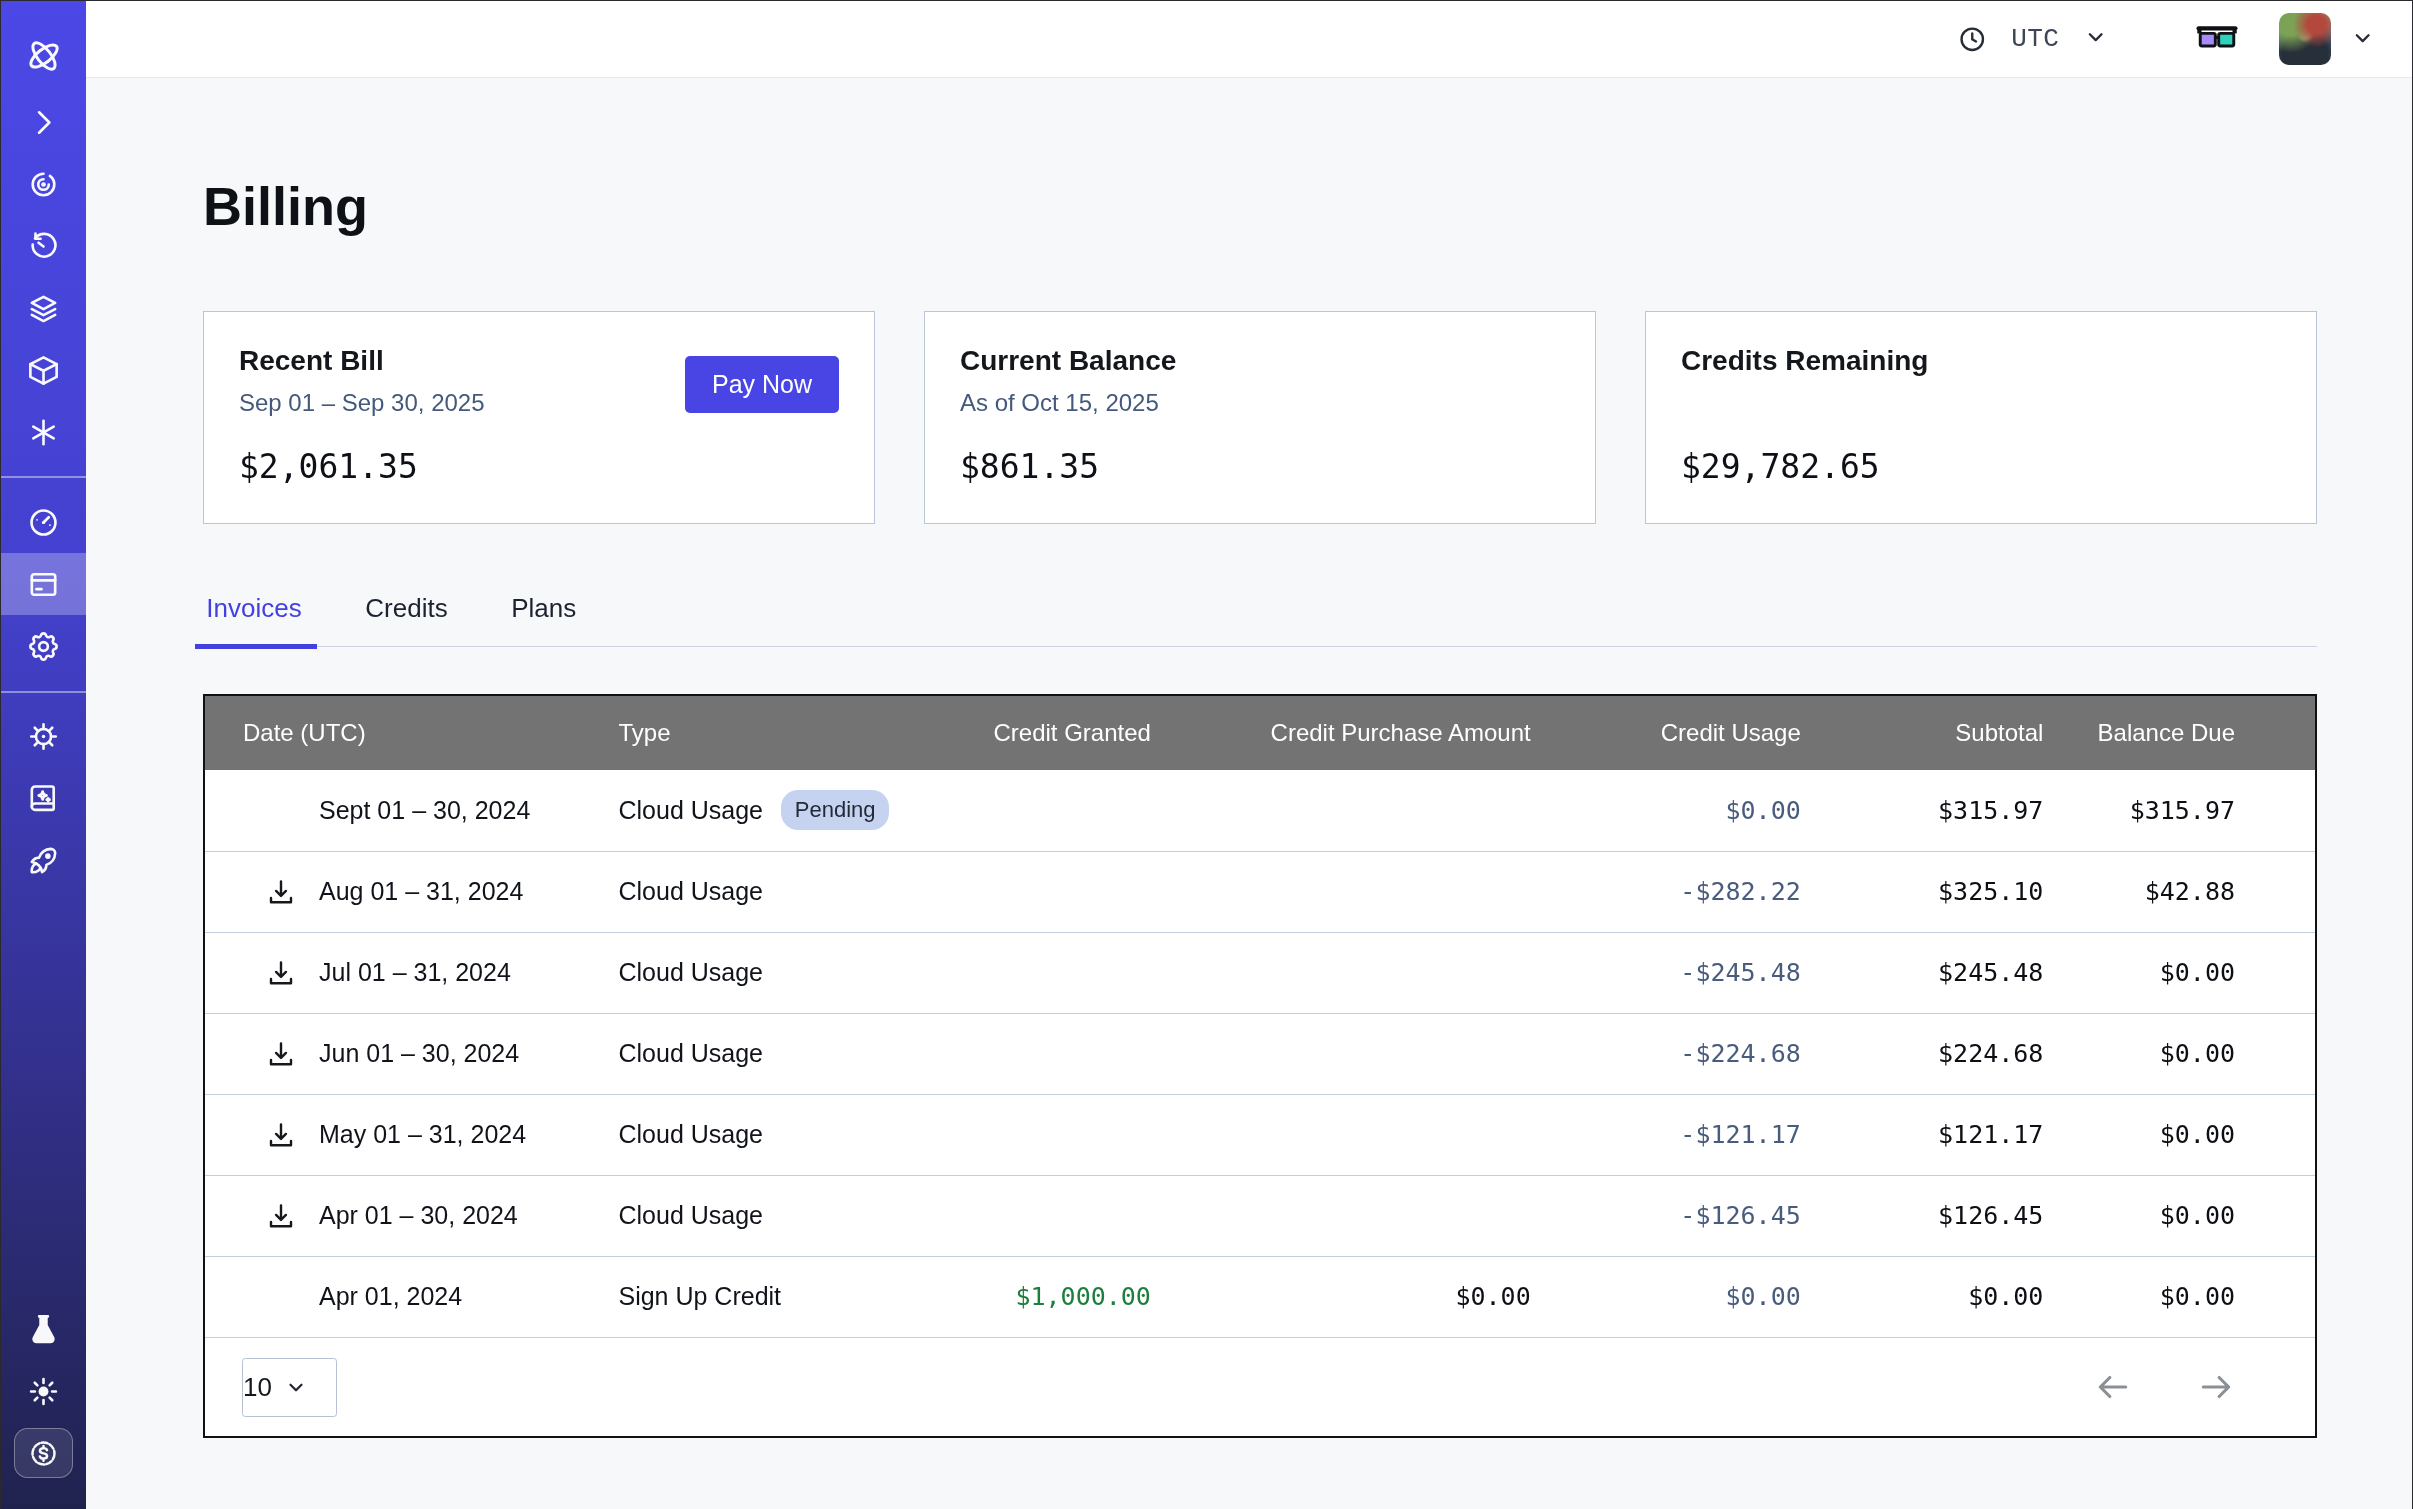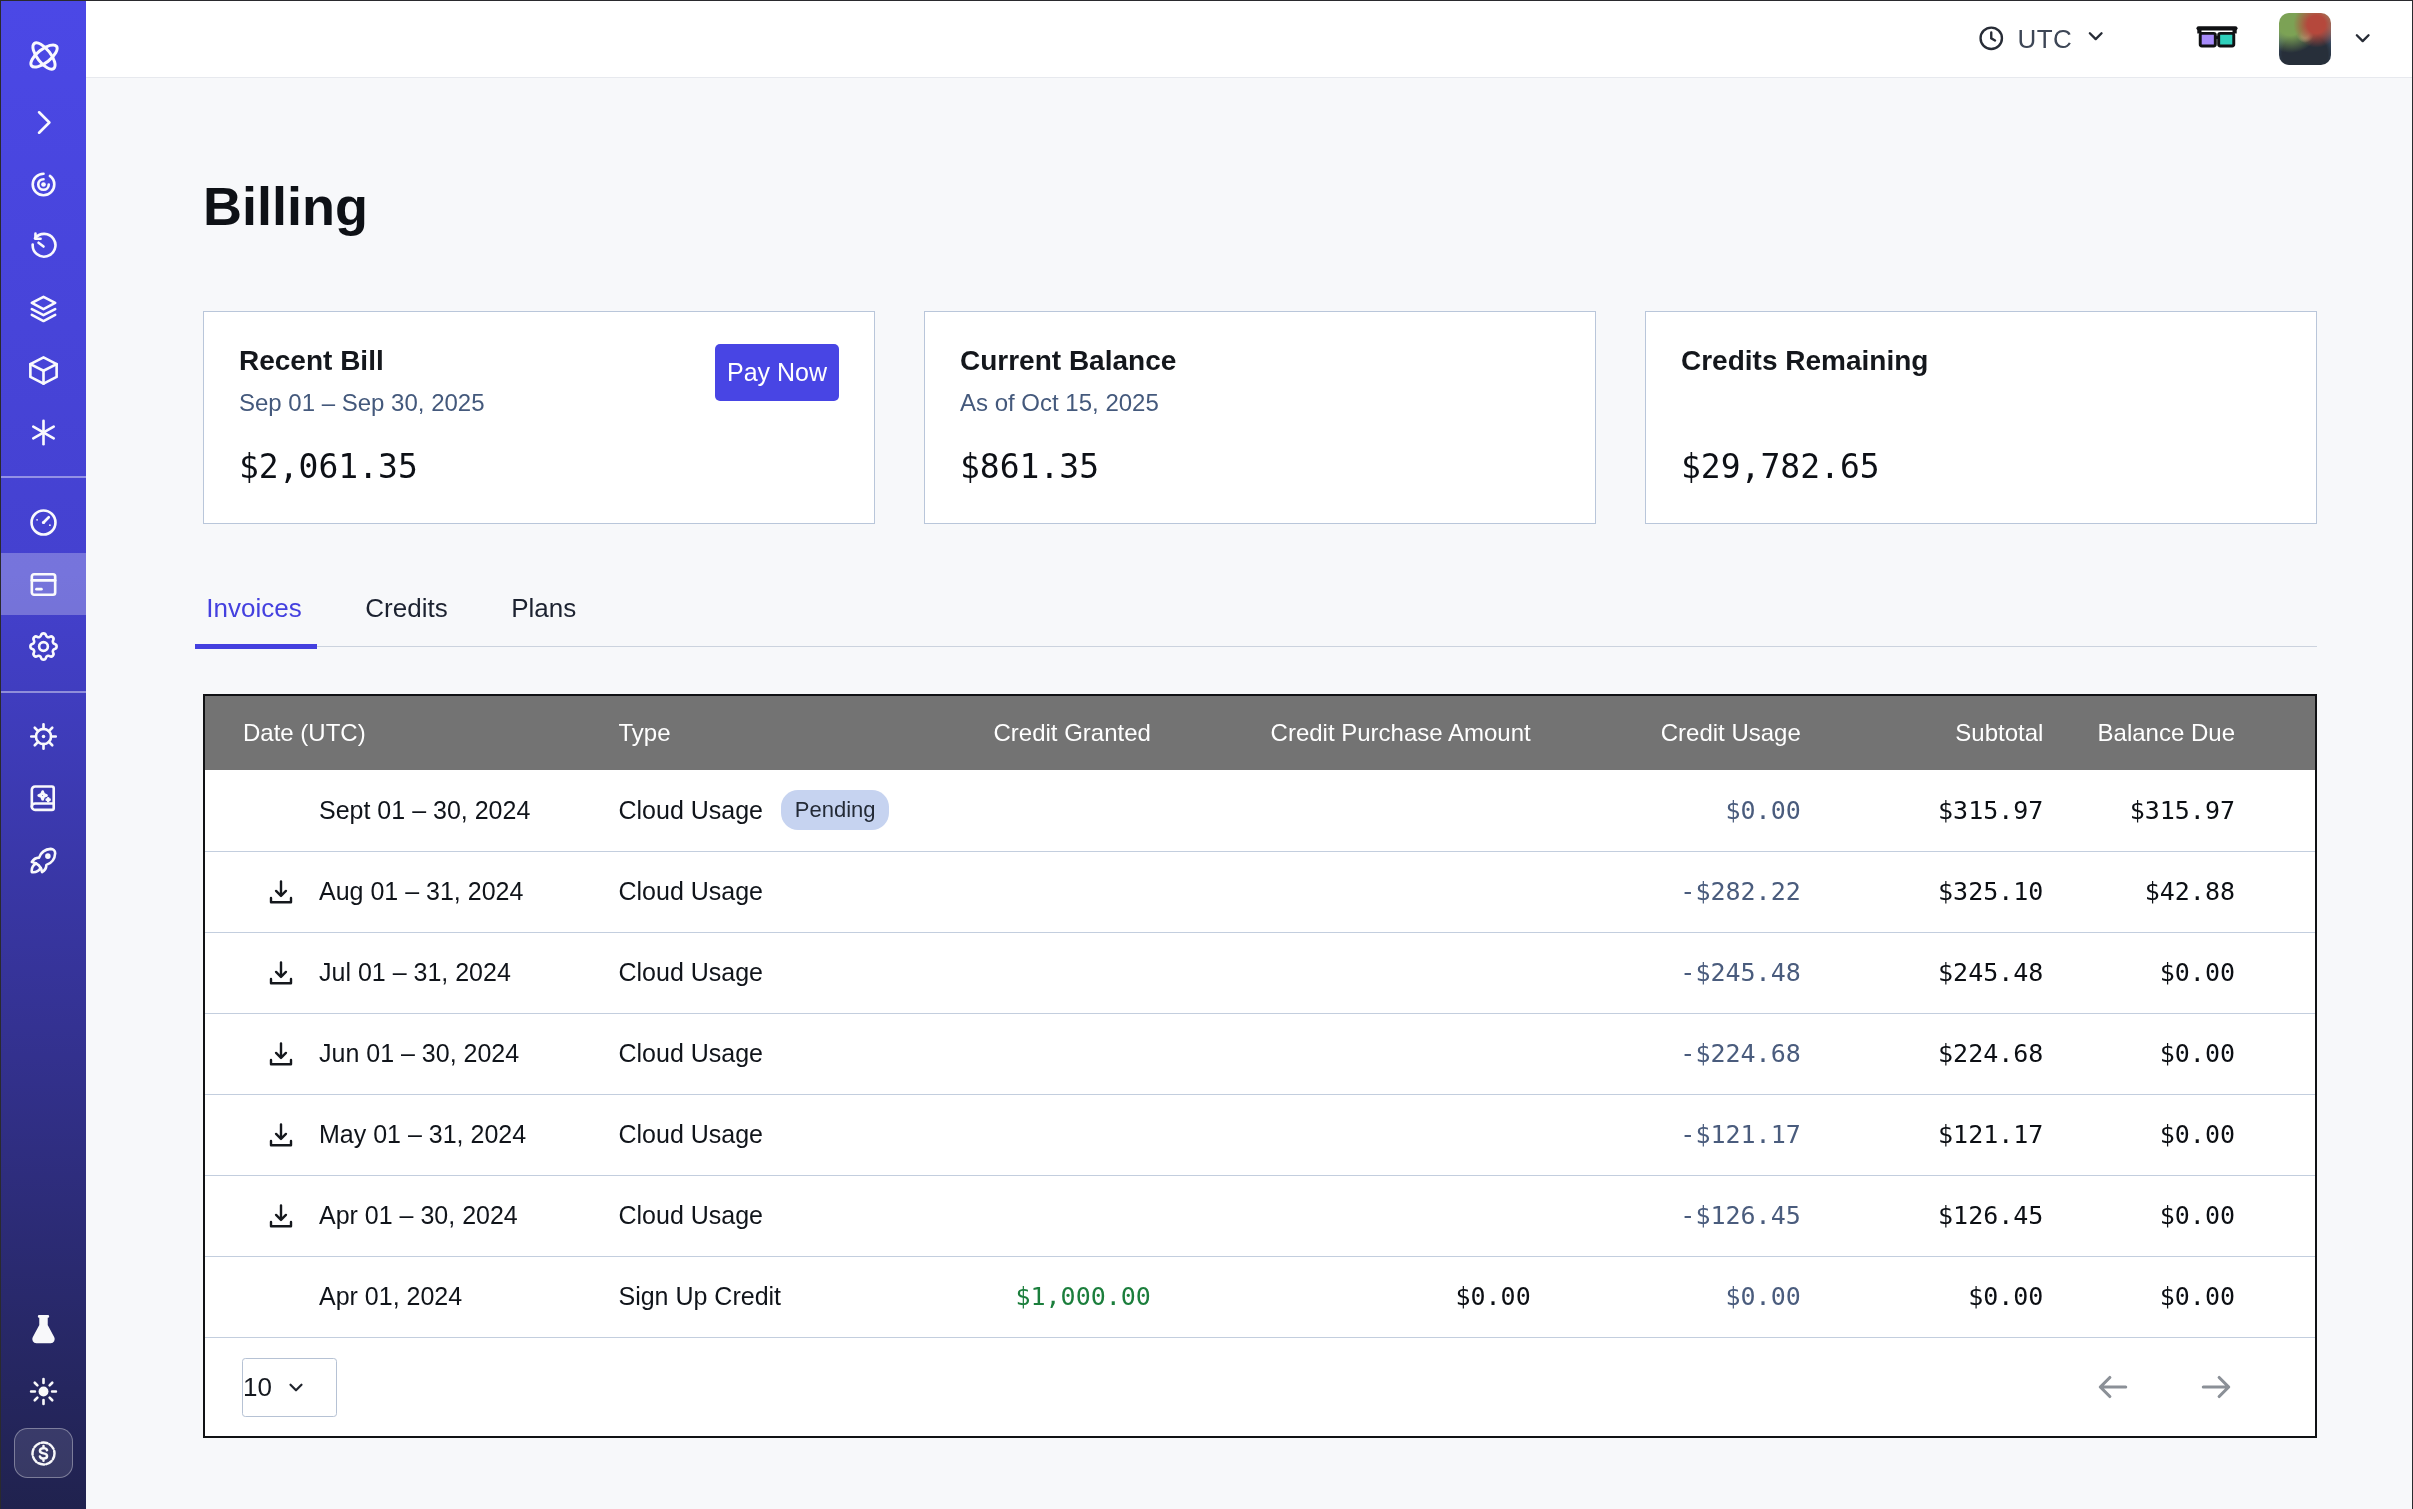--- a/index.html
+++ b/index.html
@@ -33,21 +33,21 @@
   }
   .badge-btn svg { width:33px; height:33px; }
 
   
   .topbar {
     position:absolute; left:85px; top:0; right:0; height:77px;
     background:#ffffff; border-bottom:1.7px solid #e7e9ee;
     display:flex; align-items:center; justify-content:flex-end;
     padding-right:38px; z-index:4;
   }
-  .tz-group { display:flex; align-items:flex-start; gap:12px; margin-right:87px; cursor:pointer; }
+  .tz-group { display:flex; align-items:center; gap:25px; margin-right:87px; cursor:pointer;font-family:Liberation Mono, monospace; }
   .tz-group svg.clock { width:28.5px; height:28.5px; stroke:#272c36; fill:none; stroke-width:2; stroke-linecap:round; }
   .tz-label { font-size:26px; color:#3d4656; letter-spacing:0.4px; }
   .caret svg { width:23.4px; height:23.4px; stroke:#272c36; fill:none; stroke-width:2.4; stroke-linecap:round; stroke-linejoin:round; }
   .glasses { margin-right:40px; cursor:pointer; display:flex; }
   .avatar {
     width:52px; height:52px; border-radius:10px; cursor:pointer;
     background:
       radial-gradient(circle at 72% 22%, #b5483c 0 16%, rgba(181,72,60,0) 42%),
       radial-gradient(circle at 22% 18%, #7ca255 0 22%, rgba(124,162,85,0) 52%),
       radial-gradient(circle at 50% 40%, #c9b9a4 0 10%, rgba(201,185,164,0) 22%),
@@ -60,23 +60,23 @@
   .main { position:absolute; left:85px; top:77px; right:0; bottom:0; padding:0 95px 0 117px; }
   .page-title { margin-top:97px; font-size:54px; font-weight:700; color:#0e1116; }
 
   .cards { display:flex; gap:49px; margin-top:74px; }
   .card { flex:1 1 0; background:#fff; border:1.7px solid #b9c6da; height:213px; padding:33px 35px; position:relative; }
   .card-title { font-size:28px; font-weight:600; color:#14171c; }
   .card-sub { margin-top:11.7px; font-size:24px; color:#44597c; }
   .card-amount { font-family:"DejaVu Sans Mono", monospace; font-size:33px; color:#0d1016; margin-top:30px; }
   .card.no-sub .card-amount { margin-top:70px; }
   .paynow-btn {
-    position:absolute; top:32px; right:35px;
+    position:absolute; top:44px; right:35px;
     background:#4845e4; color:#fff; font-size:25px; line-height:1;
-    padding:16px 12px; border:none; border-radius:5px; cursor:pointer;
+    padding:16px 27px; border:none; border-radius:5px; cursor:pointer;
     font-family:"Liberation Sans", sans-serif;
   }
 
   .tabs { margin-top:69px; display:flex; gap:57px; border-bottom:1.7px solid #ccd3de; }
   .tab { font-size:26px; color:#1c2230; padding:0 3.3px 22px; position:relative; cursor:pointer; }
   .tab.active { color:#4440df; }
   .tab.active::after { content:""; position:absolute; left:-8.4px; right:-11.7px; bottom:-3.3px; height:5px; background:#4440df; }
 
   
   .table-wrap { margin-top:47px; border:2.5px solid #101114; background:#fff; }

